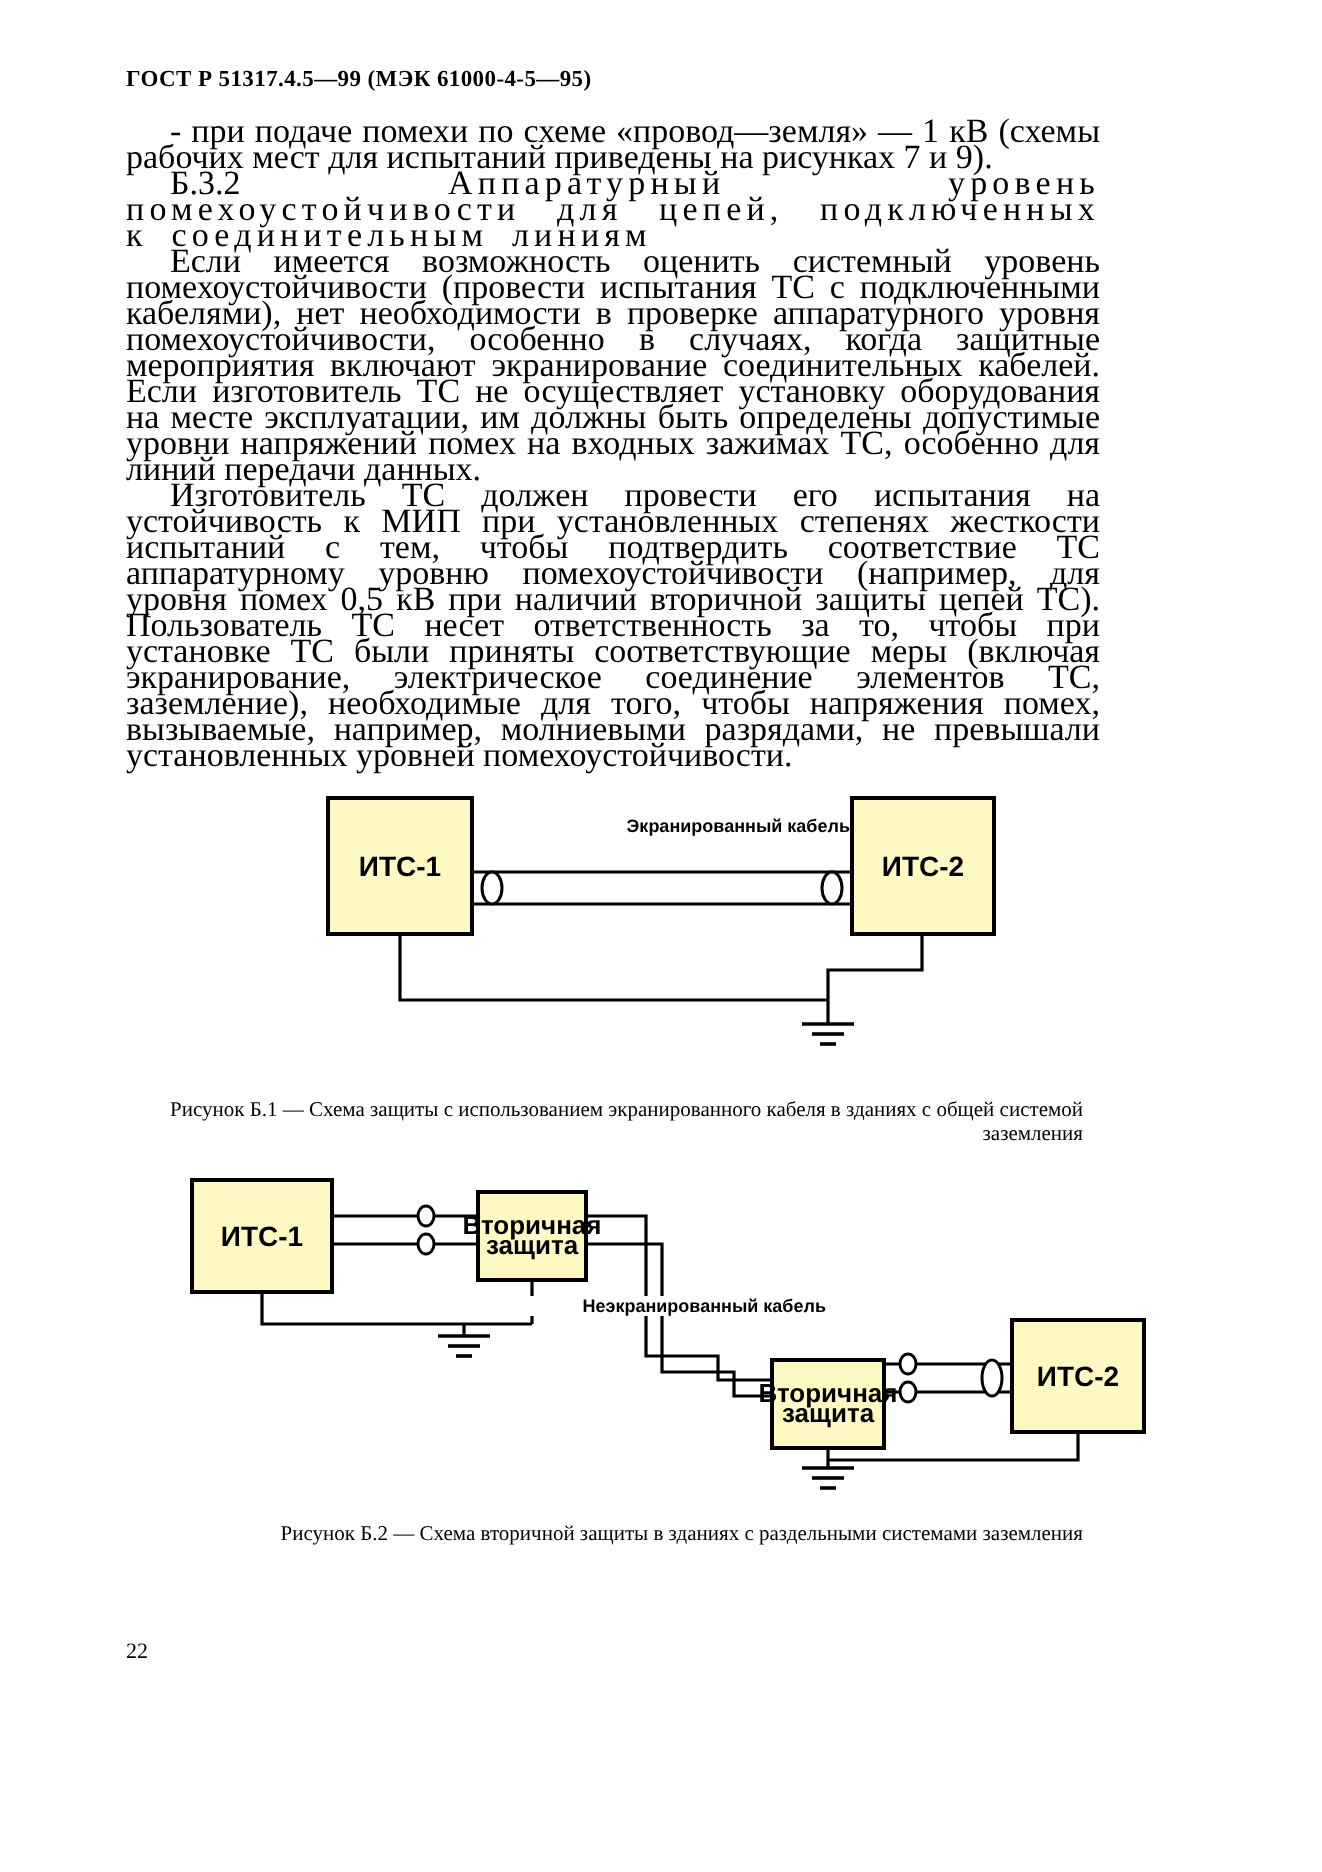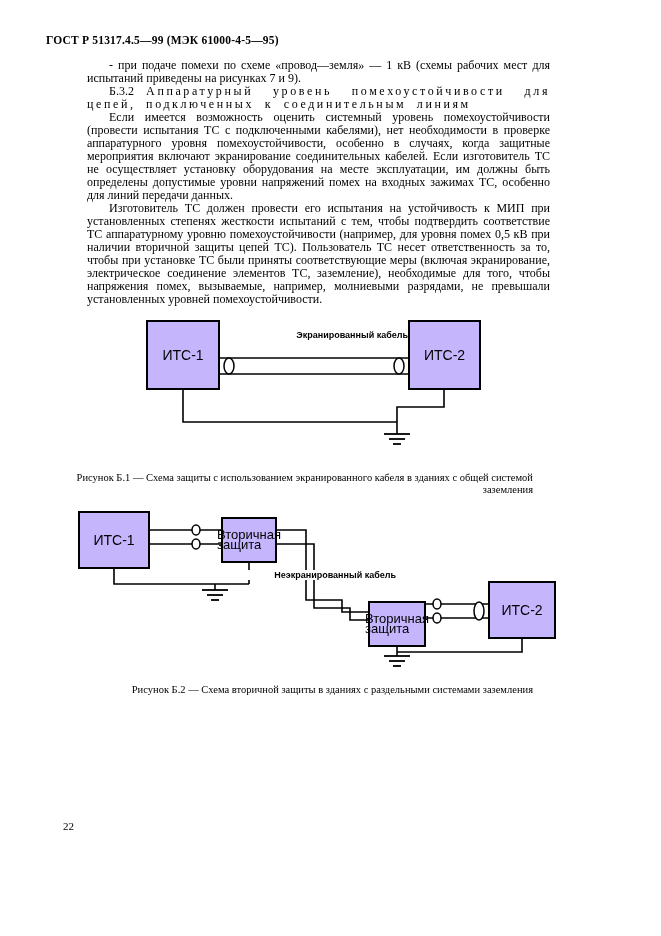--- a/index.html
+++ b/index.html
@@ -4,59 +4,59 @@
 <style>
   * { margin: 0; padding: 0; box-sizing: border-box; }
   html, body { background: #fff; }
   .page {
     position: relative;
     width: 610px;
     height: 936px;
     background: #fff;
     color: #000;
     font-family: "Liberation Serif", serif;
-    padding: 34px 60px 0 46px;
+    padding: 34px 60px 0 63px;
     overflow: hidden;
   }
   .doc-header {
     font-size: 11.5px;
     font-weight: bold;
     margin-bottom: 13px;
     letter-spacing: 0.2px;
   }
   .para {
-    font-size: 12px;
+    font-size: 17px;
     line-height: 13px;
     text-align: justify;
     text-indent: 22px;
-    margin-left: 41px;
   }
   .heading .sp {
     letter-spacing: 2.6px;
     word-spacing: 5px;
   }
   .para em { font-style: italic; }
 
   .figure { position: relative; width: 538px; }
   .fig1 { height: 150px; margin-top: 8px; }
   .fig2 { height: 172px; margin-top: 8px; }
   .fig-svg { position: absolute; left: 0; top: 0; }
   .w { stroke: #000; stroke-width: 1.6; fill: none; }
   .con { stroke: #000; stroke-width: 1.5; fill: #fff; }
   .gnd line { stroke: #000; stroke-width: 1.8; }
 
   .dev-box {
     position: absolute;
     border: 2px solid #000;
-    background: #c4b5fd;
+    background: #fef9c3;
     display: flex;
     align-items: center;
     justify-content: center;
+    text-align: center;
     font-family: "Liberation Sans", sans-serif;
-    font-weight: normal;
+    font-weight: bold;
   }
   .dev-big { font-size: 14px; }
   .dev-small { font-size: 13px; line-height: 10px; padding: 2px; }
   .wire-label {
     position: absolute;
     font-family: "Liberation Sans", sans-serif;
     font-weight: bold;
     font-size: 9px;
     text-align: right;
     background: #fff;

